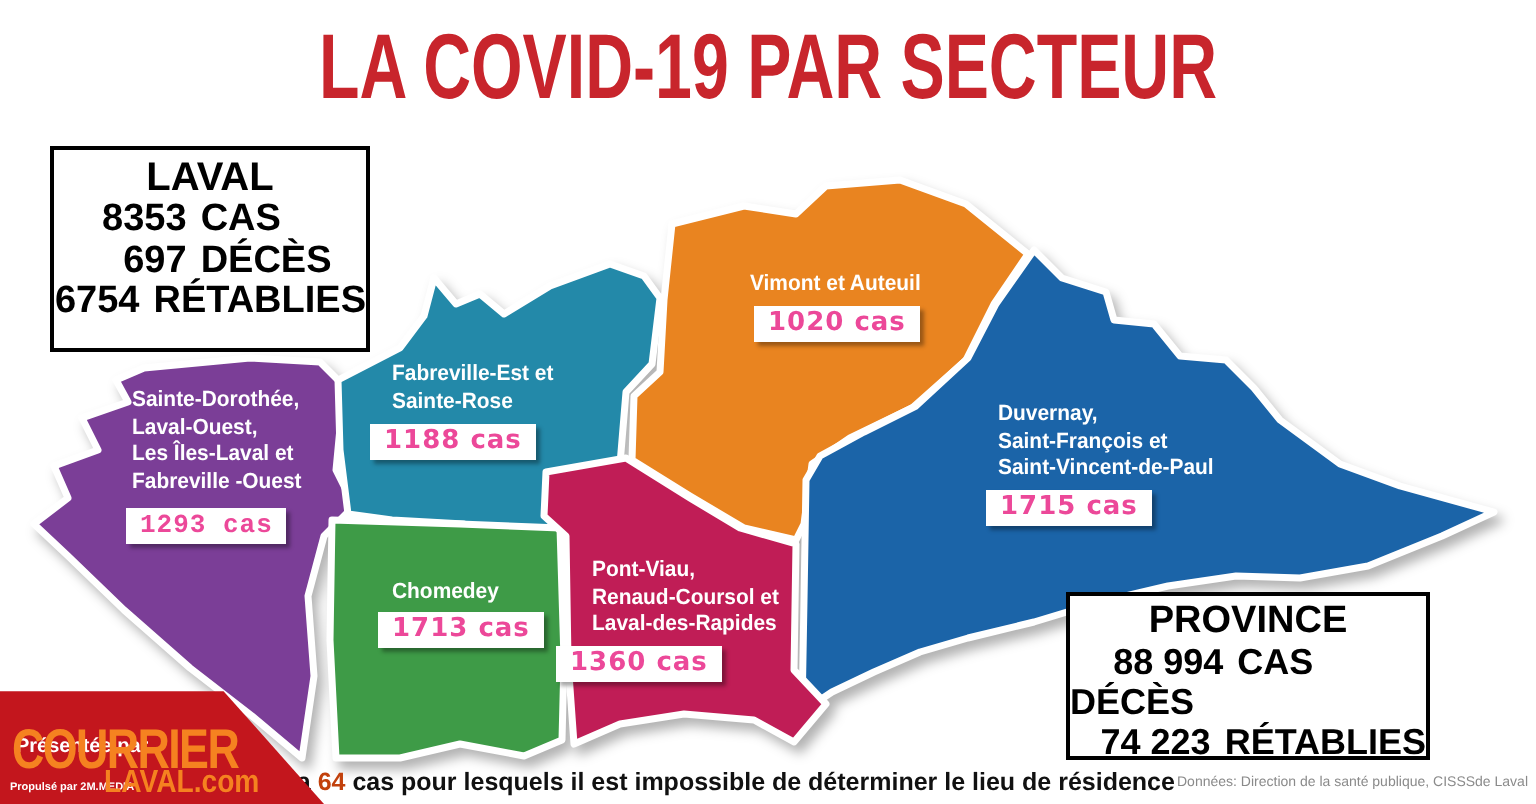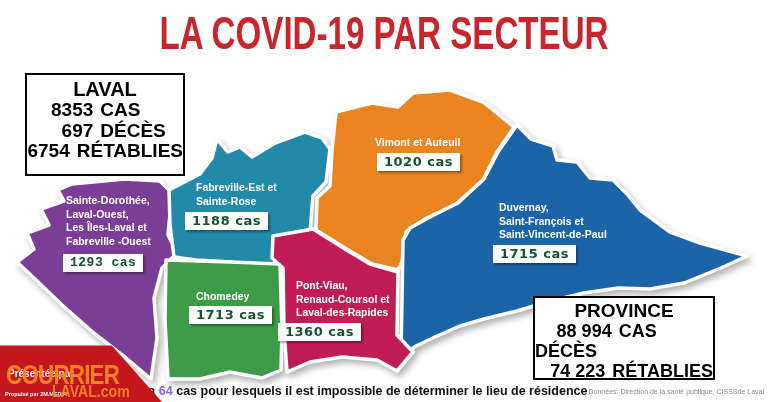--- a/index.html
+++ b/index.html
@@ -8,21 +8,21 @@
   
   .main-title{position:absolute;top:6px;left:0;width:100%;text-align:center;margin:0;
     font-size:46px;font-weight:800;letter-spacing:0px;white-space:nowrap;
     transform:scaleX(.72);transform-origin:center;}
   
   #map-svg{position:absolute;left:0;top:0;filter:drop-shadow(3px 4px 3px rgba(0,0,0,.30));}
   #map-svg polygon{stroke:#fff;stroke-width:3.5;stroke-linejoin:round;}
   
   .region-label{position:absolute;color:#fff;font-weight:bold;font-size:11px;line-height:13.5px;
     white-space:nowrap;transform:scaleX(.95);transform-origin:left top;}
-  .cas-badge{position:absolute;background:#fff;color:#14532d;font-weight:bold;font-size:13px;
+  .cas-badge{position:absolute;background:#fff;color:#ec4899;font-weight:bold;font-size:13px;
     font-family:"DejaVu Sans",sans-serif;letter-spacing:.5px;padding:1px 7px 2px 7px;
     box-shadow:2px 2px 2px rgba(0,0,0,.35);white-space:nowrap;}
   
   .stat-box{position:absolute;background:#fff;border:2.5px solid #000;color:#000;
     font-weight:bold;padding-top:3px;box-sizing:border-box;}
   .stat-title{text-align:center;font-size:20px;line-height:22px;}
   .stat-row{display:flex;font-size:19px;line-height:20.5px;}
   .stat-val{width:47%;text-align:right;padding-right:7px;box-sizing:border-box;}
   .stat-lab{text-align:left;}
   
@@ -118,21 +118,21 @@
   <div class="cas-badge" style="left:189px;top:306px;">1713 cas</div>
 
   <div class="region-label" style="left:296px;top:279px;">
     <div>Pont-Viau,</div>
     <div>Renaud-Coursol et</div>
     <div>Laval-des-Rapides</div>
   </div>
   <div class="cas-badge" style="left:278px;top:323px;">1360 cas</div>
 
   <div class="footer-note">
-    <span>Il y a </span><span style="color: #8b5cf6;">64</span><span> cas pour lesquels il est impossible de déterminer le lieu de résidence</span>
+    <span>Il y a </span><span style="color: #c2410c;">64</span><span> cas pour lesquels il est impossible de déterminer le lieu de résidence</span>
   </div>
 
   <div class="credit">Données: Direction de la santé publique, CISSSde Laval</div>
 
   <div class="logo-banner" style="background: rgb(195, 22, 29);">
     <div class="presented-by">Présentée par</div>
     <div class="brand-top" style="color: rgb(245, 130, 32);">COURRIER</div>
     <div class="powered-by">Propulsé par 2M.MEDIA</div>
     <div class="brand-bottom" style="color: rgb(245, 130, 32);">LAVAL.com</div>
   </div>

